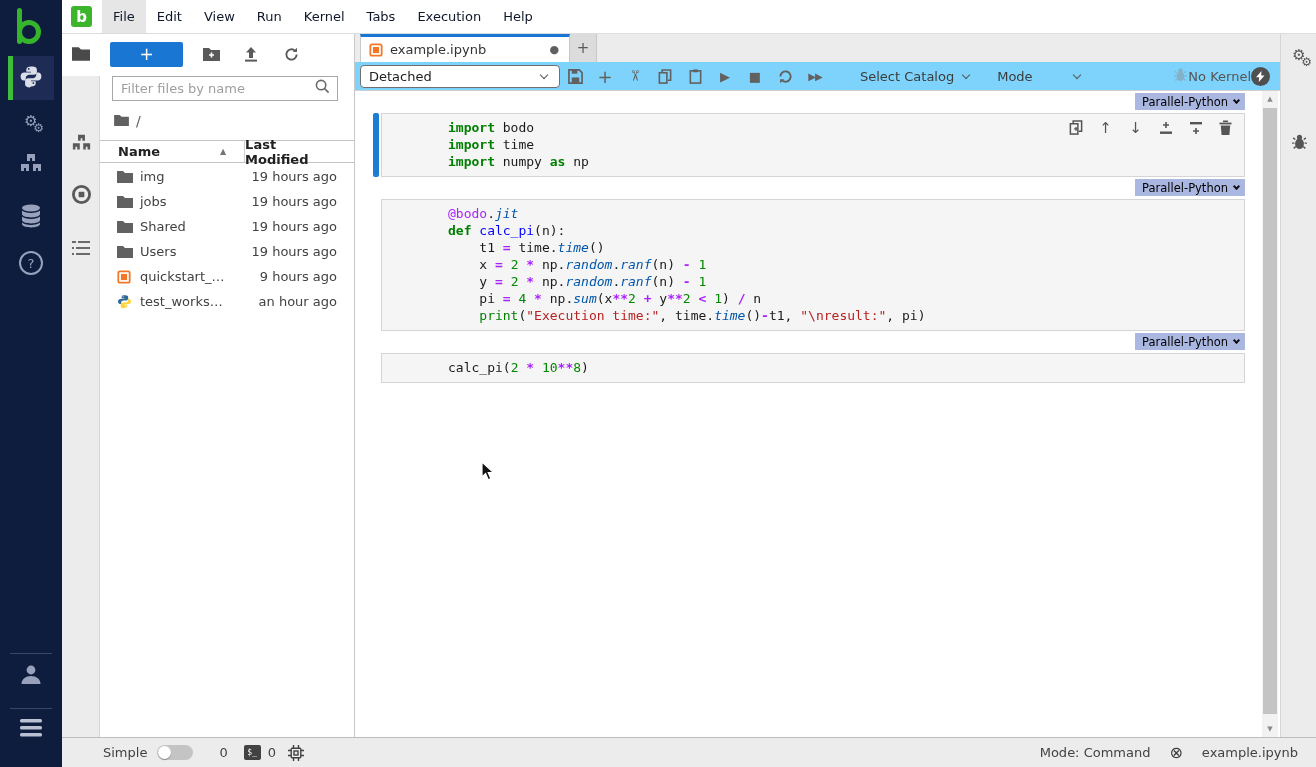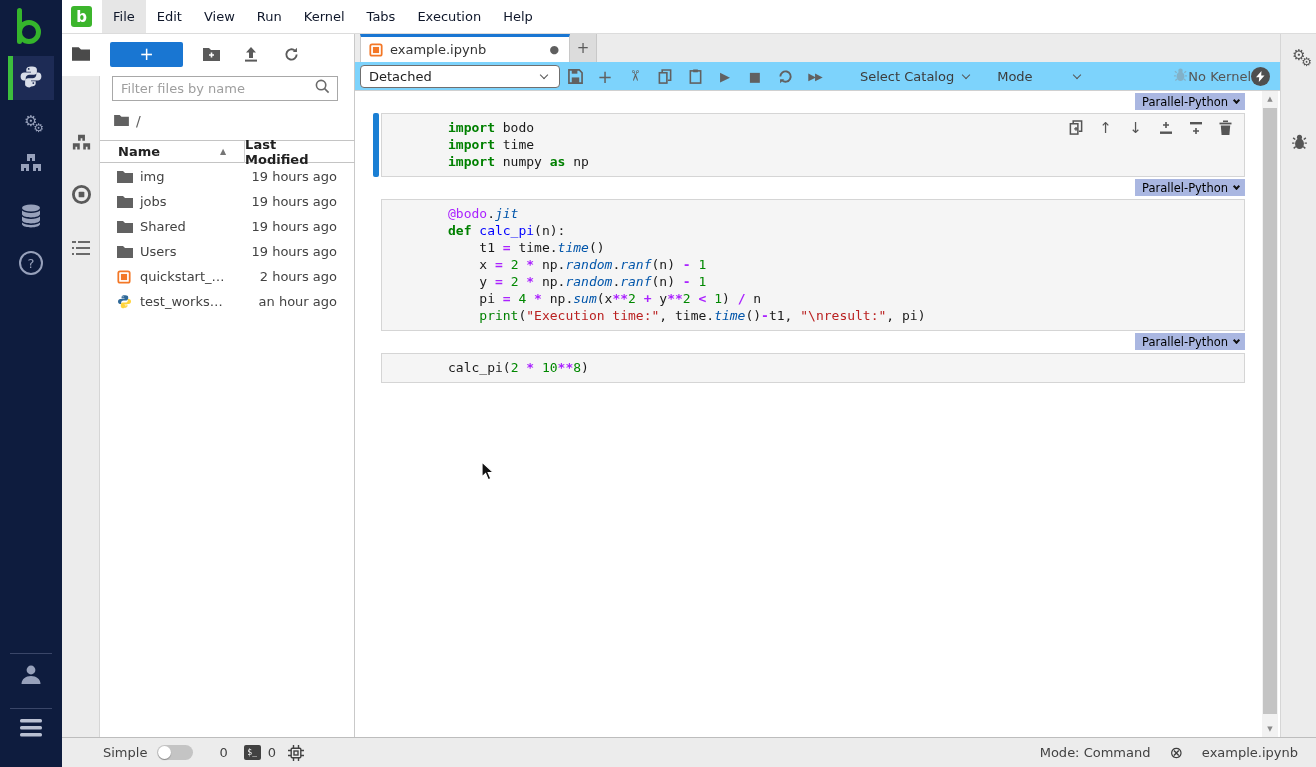--- a/index.html
+++ b/index.html
@@ -328,21 +328,21 @@
           <span class="fmod">19 hours ago</span>
         </div>
         <div class="frow">
           <span class="fic">
             <svg width="14" height="14" viewBox="0 0 16 16">
               <rect x="1.5" y="1.5" width="13" height="13" rx="2" fill="none" stroke="#F37726" stroke-width="2"></rect>
               <rect x="4.5" y="4.5" width="7" height="7" fill="#F37726"></rect>
             </svg>
           </span>
           <span class="fname">quickstart_…</span>
-          <span class="fmod">2 hours ago</span>
+          <span class="fmod">9 hours ago</span>
         </div>
         <div class="frow">
           <span class="fic">
             <svg width="15" height="15" viewBox="0 0 24 23">
               <path fill="#306998" d="M11.9 1.6c-2.7 0-4.6 1-4.6 2.9v2.2H12v.8H5.2c-2 0-3.6 1.5-3.6 4s1.3 4 3.3 4h1.8V13.2c0-1.9 1.7-3.4 3.7-3.4h4.5c1.6 0 3-1.3 3-3V4.5c0-1.8-1.9-2.9-4.5-2.9zM9.7 3a.9.9 0 1 1 0 1.8A.9.9 0 0 1 9.7 3z"></path>
               <path fill="#FFD43B" d="M12.1 21.4c2.7 0 4.6-1 4.6-2.9v-2.2H12v-.8h6.8c2 0 3.6-1.5 3.6-4s-1.3-4-3.3-4h-1.8v2.3c0 1.9-1.7 3.4-3.7 3.4H9.1c-1.6 0-3 1.3-3 3v3.3c0 1.8 1.9 2.9 4.5 2.9zm2.2-2.4a.9.9 0 1 1 0-1.8.9.9 0 0 1 0 1.8z"></path>
             </svg>
           </span>
           <span class="fname">test_works…</span>
           <span class="fmod">an hour ago</span>

